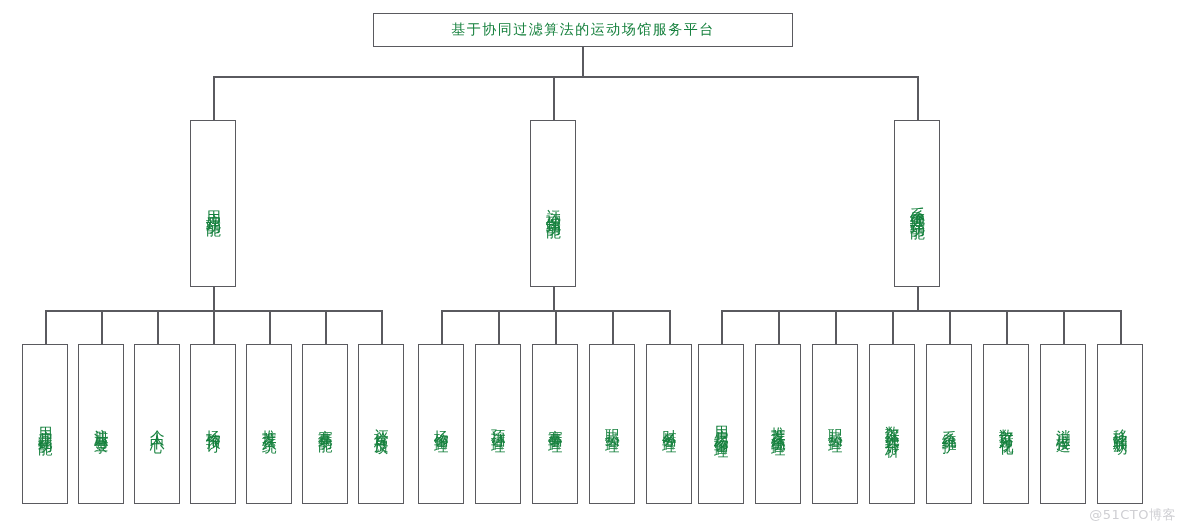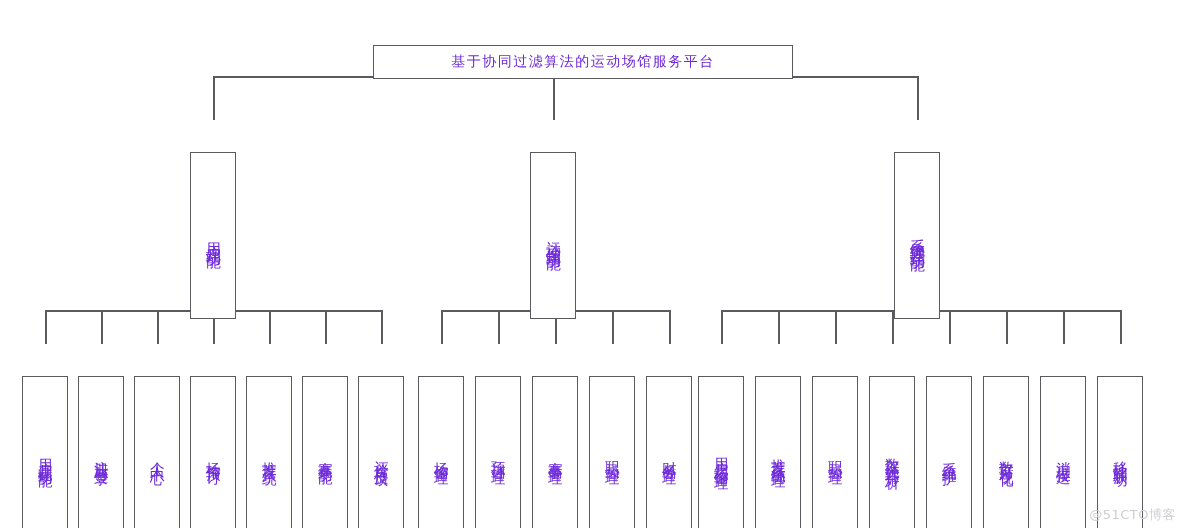--- a/index.html
+++ b/index.html
@@ -14,26 +14,25 @@
     background: #ffffff;
     font-family: "Liberation Serif", "DejaVu Serif", serif;
     overflow: hidden;
   }
   
   .node {
     position: absolute;
     box-sizing: border-box;
     border: 1.6px solid #5a5a5f;
     background: #ffffff;
-    color: #6d28d9;
+    color: #15803d;
     display: flex;
     align-items: center;
     justify-content: center;
     z-index: 3;
-    margin-top: 32px;
   }
   .node-root {
     font-size: 14px;
     letter-spacing: 1.5px;
     white-space: nowrap;
   }
   .node-vert {
     writing-mode: vertical-rl;
     text-orientation: upright;
     font-size: 15px;

